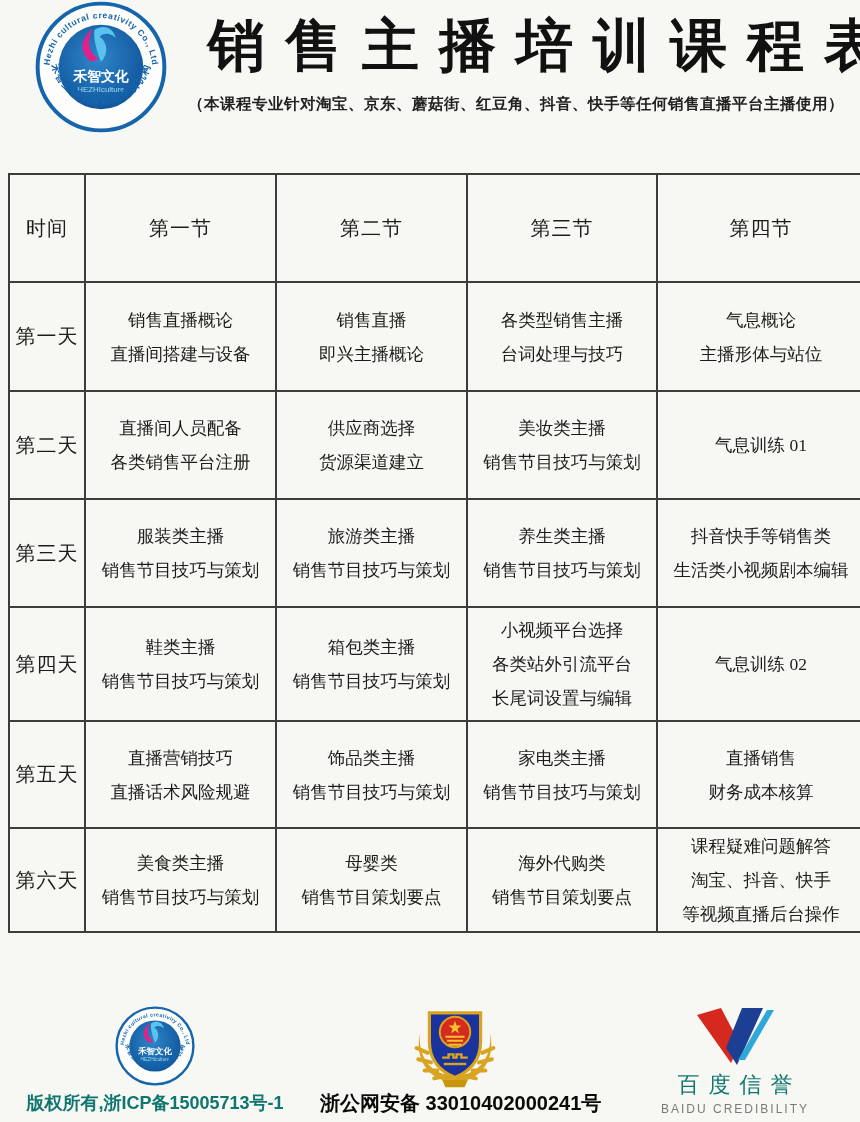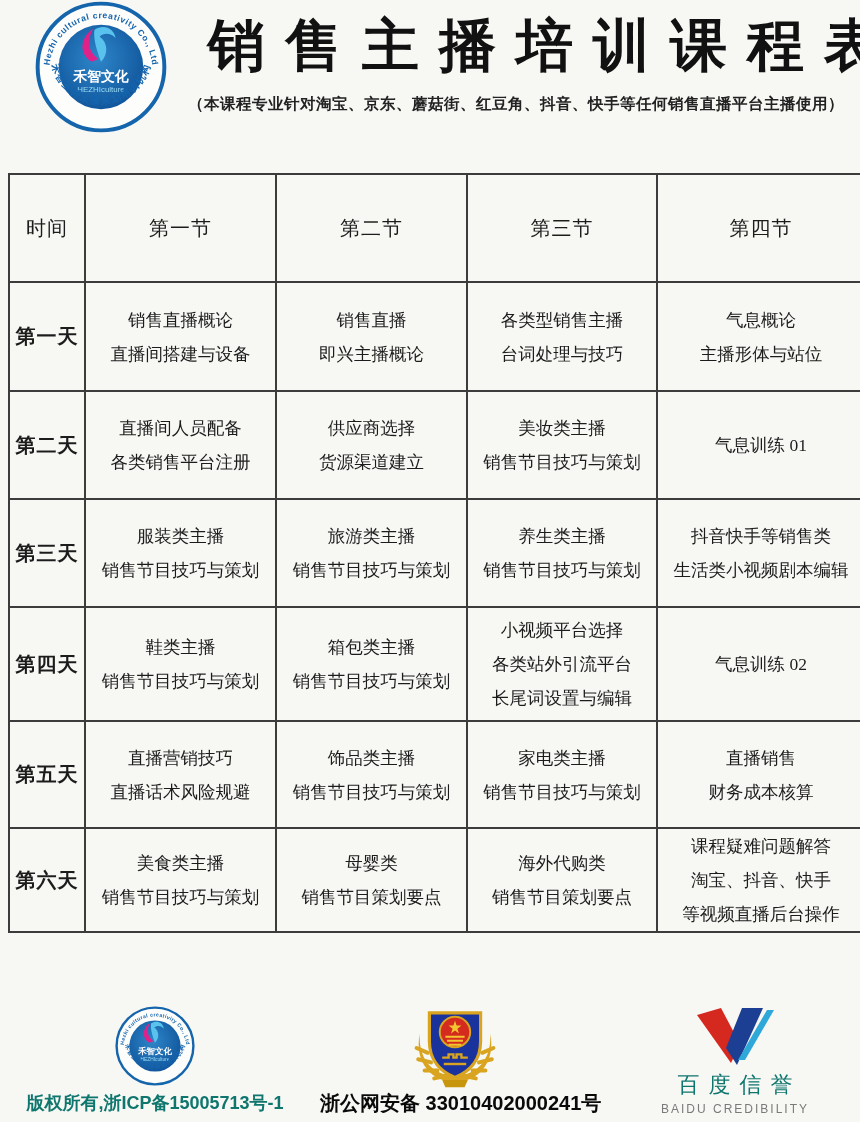--- a/index.html
+++ b/index.html
@@ -30,21 +30,21 @@
 
   
   .tbl-wrap{position:absolute;top:173px;left:8px;width:680px;}
   table.course{border-collapse:collapse;table-layout:fixed;width:856px;}
   table.course th,table.course td{
     border:2px solid #3c3c3c;
     text-align:center;vertical-align:middle;
     padding:0;background:#f7f7f4;
   }
   th.col-head{font-size:20px;font-weight:normal;letter-spacing:1px;}
-  th.day-head{font-size:20px;font-weight:bold;letter-spacing:1px;}
+  th.day-head{font-size:20px;font-weight:normal;letter-spacing:1px;}
   td.cell{font-size:17.5px;}
   td.cell .line{line-height:34px;white-space:nowrap;}
 
   
   .ftr{position:absolute;left:0;right:0;top:990px;height:132px;
        font-family:"Liberation Sans","DejaVu Sans",sans-serif;}
   .f-left{position:absolute;left:20px;width:270px;top:0;text-align:center;}
   .f-left .logo-sm{width:80px;height:80px;margin:16px auto 0 auto;}
   .f-copy{margin-top:5px;font-size:18px;font-weight:bold;color:#0f766e;white-space:nowrap;}
 

